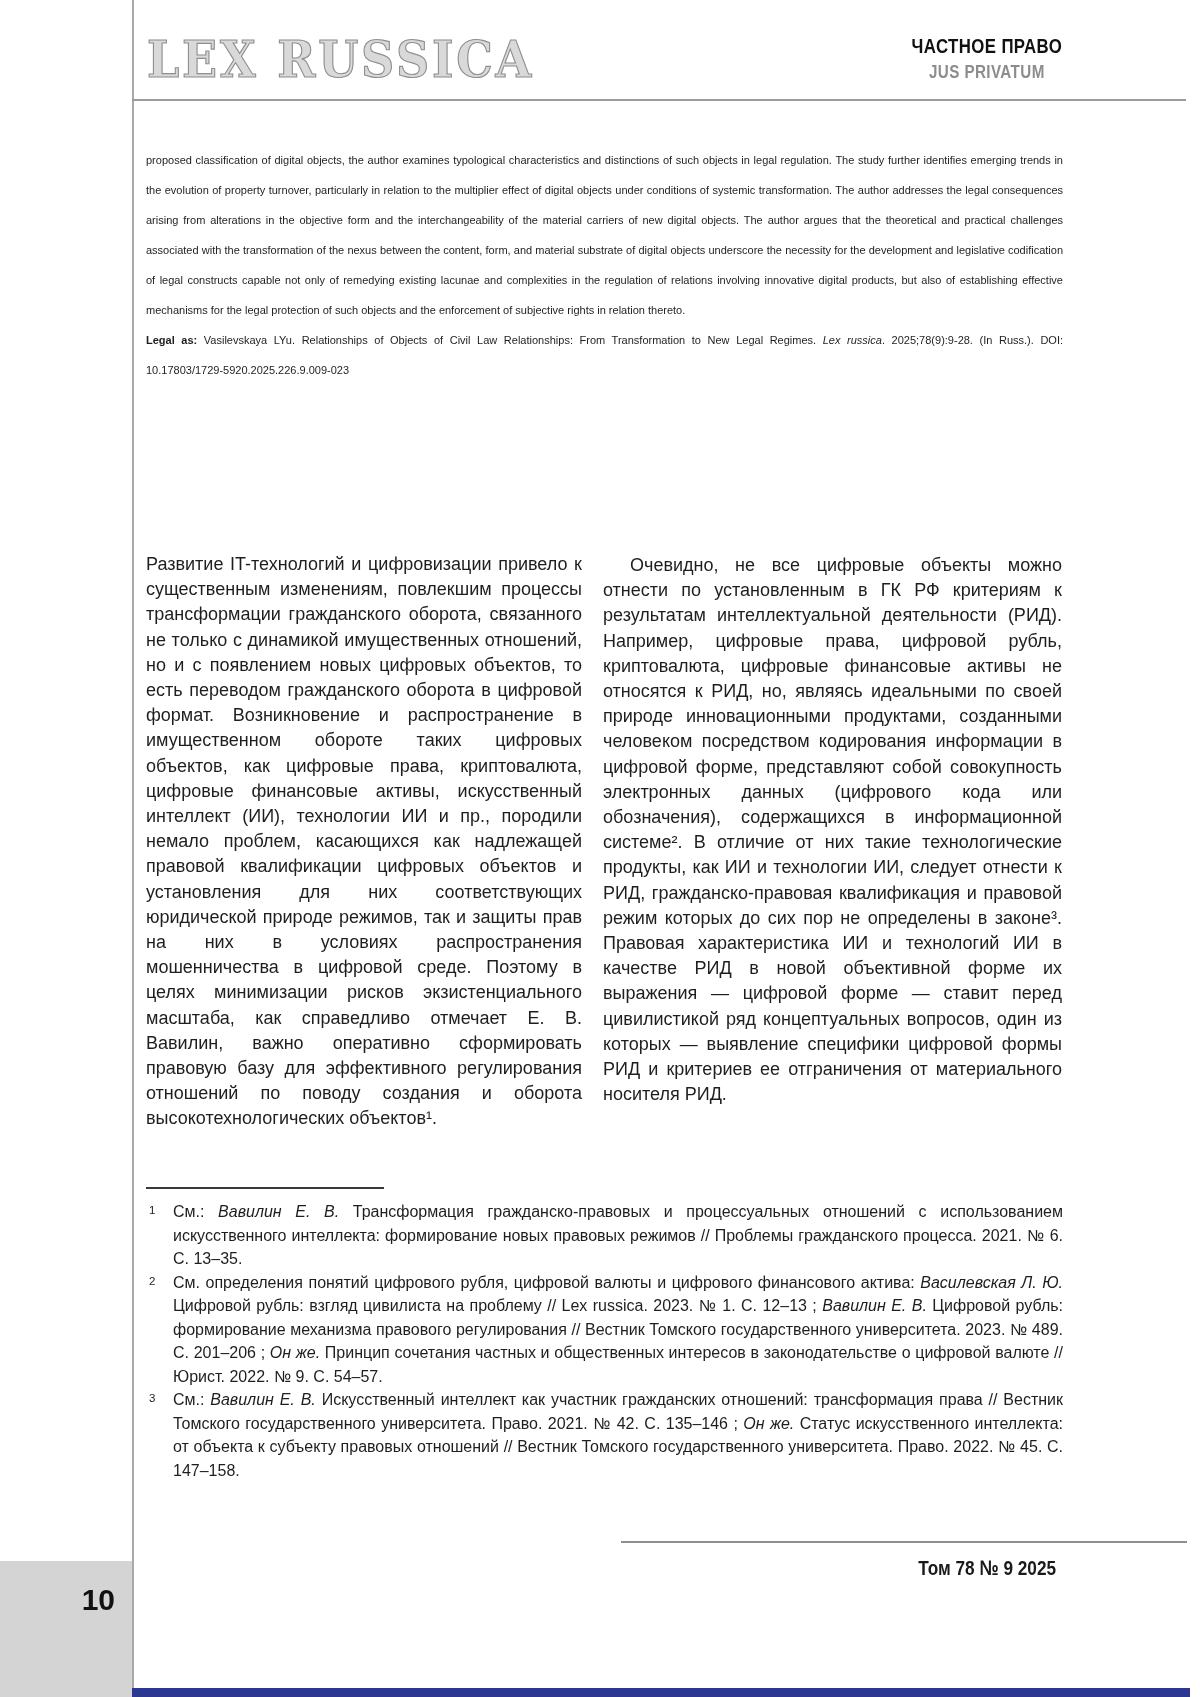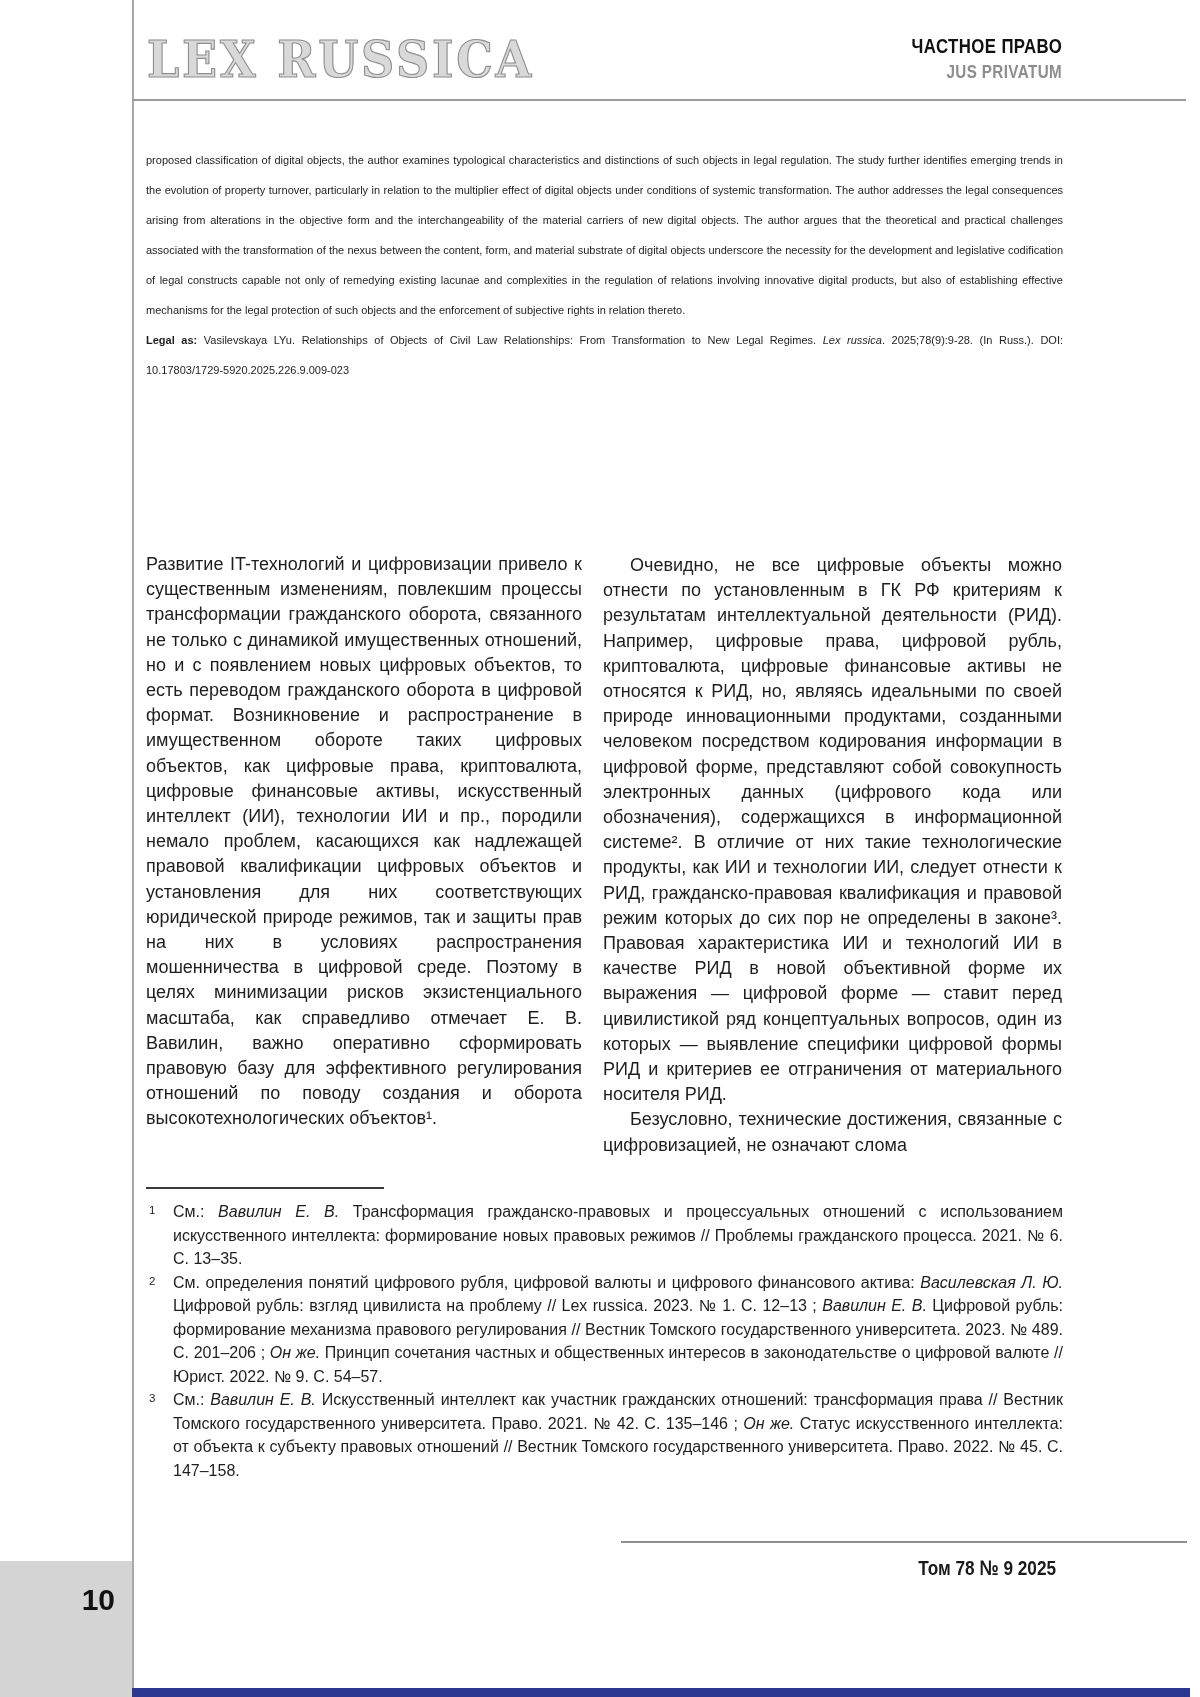--- a/index.html
+++ b/index.html
@@ -29,21 +29,21 @@
     letter-spacing: 3px;
     color: #d9d9d9;
     -webkit-text-stroke: 1.2px #8f8f8f;
     white-space: nowrap;
     transform: scaleX(0.92);
     transform-origin: 0 50%;
   }
   .header-right {
     position: absolute;
     right: 138px; top: 34px;
-    text-align: right;
+    text-align: center;
   }
   .rubric-ru {
     font-size: 21px;
     font-weight: bold;
     color: #111;
     letter-spacing: 0.5px;
     transform: scaleX(0.8);
     transform-origin: 100% 50%;
     white-space: nowrap;
   }
@@ -171,21 +171,20 @@
   <div class="abstract">
     <p>proposed classification of digital objects, the author examines typological characteristics and distinctions of such objects in legal regulation. The study further identifies emerging trends in the evolution of property turnover, particularly in relation to the multiplier effect of digital objects under conditions of systemic transformation. The author addresses the legal consequences arising from alterations in the objective form and the interchangeability of the material carriers of new digital objects. The author argues that the theoretical and practical challenges associated with the transformation of the nexus between the content, form, and material substrate of digital objects underscore the necessity for the development and legislative codification of legal constructs capable not only of remedying existing lacunae and complexities in the regulation of relations involving innovative digital products, but also of establishing effective mechanisms for the legal protection of such objects and the enforcement of subjective rights in relation thereto.</p>
     <p><b>Legal as: </b><span><span>Vasilevskaya LYu. Relationships of Objects of Civil Law Relationships: From Transformation to New Legal Regimes. </span><i>Lex russica</i><span>. 2025;78(9):9-28. (In Russ.). DOI: 10.17803/1729-5920.2025.226.9.009-023</span></span></p>
   </div>
 
   <div class="col col-left">
     <p>Развитие IT-технологий и цифровизации привело к существенным изменениям, повлекшим процессы трансформации гражданского оборота, связанного не только с динамикой имущественных отношений, но и с появлением новых цифровых объектов, то есть переводом гражданского оборота в цифровой формат. Возникновение и распространение в имущественном обороте таких цифровых объектов, как цифровые права, криптовалюта, цифровые финансовые активы, искусственный интеллект (ИИ), технологии ИИ и пр., породили немало проблем, касающихся как надлежащей правовой квалификации цифровых объектов и установления для них соответствующих юридической природе режимов, так и защиты прав на них в условиях распространения мошенничества в цифровой среде. Поэтому в целях минимизации рисков экзистенциального масштаба, как справедливо отмечает Е. В. Вавилин, важно оперативно сформировать правовую базу для эффективного регулирования отношений по поводу создания и оборота высокотехнологических объектов¹.</p>
   </div>
   <div class="col col-right">
     <p class="indent">Очевидно, не все цифровые объекты можно отнести по установленным в ГК РФ критериям к результатам интеллектуальной деятельности (РИД). Например, цифровые права, цифровой рубль, криптовалюта, цифровые финансовые активы не относятся к РИД, но, являясь идеальными по своей природе инновационными продуктами, созданными человеком посредством кодирования информации в цифровой форме, представляют собой совокупность электронных данных (цифрового кода или обозначения), содержащихся в информационной системе². В отличие от них такие технологические продукты, как ИИ и технологии ИИ, следует отнести к РИД, гражданско-правовая квалификация и правовой режим которых до сих пор не определены в законе³. Правовая характеристика ИИ и технологий ИИ в качестве РИД в новой объективной форме их выражения — цифровой форме — ставит перед цивилистикой ряд концептуальных вопросов, один из которых — выявление специфики цифровой формы РИД и критериев ее отграничения от материального носителя РИД.</p>
-    <p class="indent">Безусловно, технические достижения, связанные с цифровизацией, не означают слома</p>
   </div>
 
   <div class="fn-sep"></div>
   <div class="footnotes">
     <div class="footnote">
       <span class="fn-num">1</span>
       <span><span>См.: </span><i>Вавилин Е. В.</i><span> Трансформация гражданско-правовых и процессуальных отношений с использованием искусственного интеллекта: формирование новых правовых режимов // Проблемы гражданского процесса. 2021. № 6. С. 13–35.</span></span>
     </div>
     <div class="footnote">
       <span class="fn-num">2</span>

